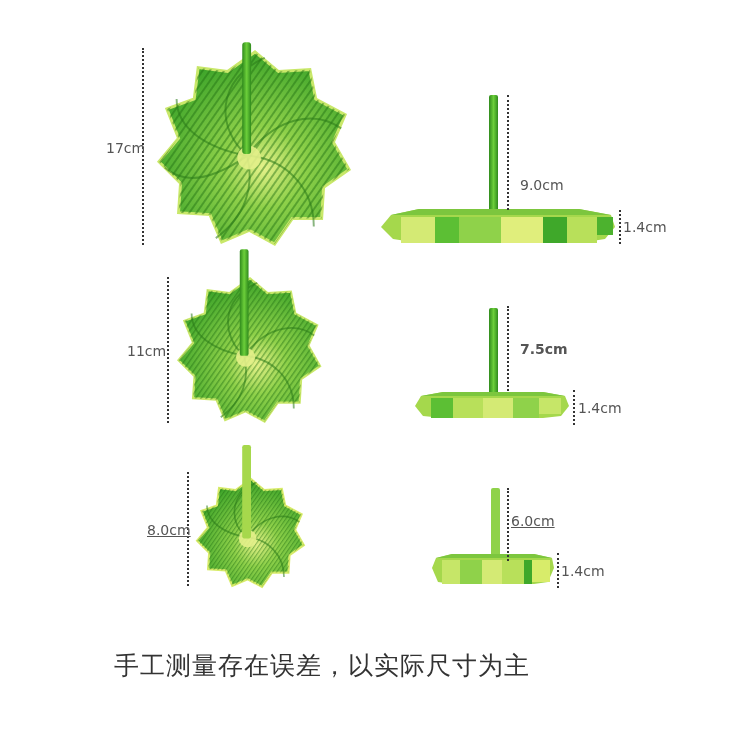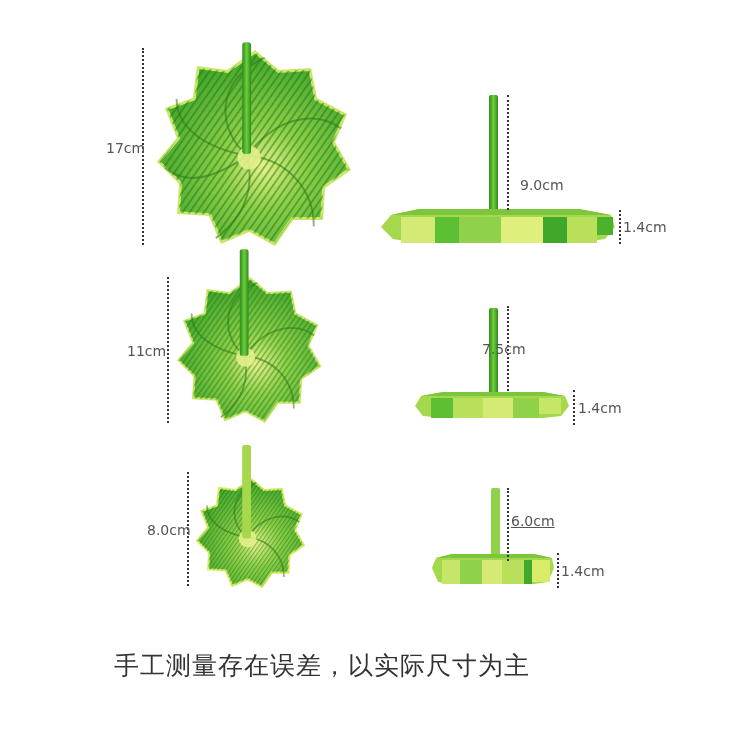--- a/index.html
+++ b/index.html
@@ -89,26 +89,26 @@
   <rect x="76" y="0" width="9" height="88" fill="url(#gStem)" rx="2"></rect>
   <polygon points="8,88 30,84 130,84 152,88 156,98 148,108 130,110 30,110 10,108 2,98" fill="#a5d84c"></polygon>
   <rect x="18" y="90" width="22" height="20" fill="#5cbf34"></rect>
   <rect x="40" y="90" width="30" height="20" fill="#b8e05a"></rect>
   <rect x="70" y="90" width="30" height="20" fill="#d4ea74"></rect>
   <rect x="100" y="90" width="26" height="20" fill="#8fd24a"></rect>
   <rect x="126" y="90" width="22" height="16" fill="#c6e668"></rect>
   <polygon points="8,88 30,84 130,84 152,88" fill="#7cc63e"></polygon>
 </svg>
 <div class="dim-line" style="left:507px;top:306px;height:85px;"></div>
-<div class="dim-label" style="left:482px;top:342px;">7.5cm</div>
+<div class="dim-label" style="left:520px;top:342px;font-weight:bold;">7.5cm</div>
 <div class="dim-line" style="left:573px;top:390px;height:35px;"></div>
 <div class="dim-label" style="left:578px;top:401px;">1.4cm</div>
 
 <div class="dim-line" style="left:187px;top:472px;height:114px;"></div>
-<div class="dim-label" style="left:147px;top:523px;">8.0cm</div>
+<div class="dim-label" style="left:147px;top:523px;text-decoration:underline;">8.0cm</div>
 <svg style="left:196px;top:478px;" width="110" height="110" viewBox="-100 -100 200 200">
   <polygon points="0,-98 24,-78 56,-80 62,-50 92,-34 80,-6 96,22 70,40 68,72 38,72 20,98 -6,84 -34,96 -46,68 -78,66 -76,36 -98,14 -78,-10 -90,-40 -62,-50 -58,-82 -28,-78" fill="url(#gDisc)" stroke="#d8ec6a" stroke-width="4"></polygon>
   <polygon points="0,-98 24,-78 56,-80 62,-50 92,-34 80,-6 96,22 70,40 68,72 38,72 20,98 -6,84 -34,96 -46,68 -78,66 -76,36 -98,14 -78,-10 -90,-40 -62,-50 -58,-82 -28,-78" fill="url(#pRidges)"></polygon>
   <g fill="none" stroke="#2a7a18" stroke-width="3" opacity="0.55">
     <path d="M-8,8 C-40,-20 -40,-70 10,-92"></path>
     <path d="M-8,8 C20,-30 60,-40 88,-20"></path>
     <path d="M-8,8 C30,10 60,40 60,80"></path>
     <path d="M-8,8 C-50,0 -80,-20 -80,-50"></path>
   </g>
   <circle cx="-6" cy="10" r="16" fill="#e3f08a" opacity="0.9"></circle>

